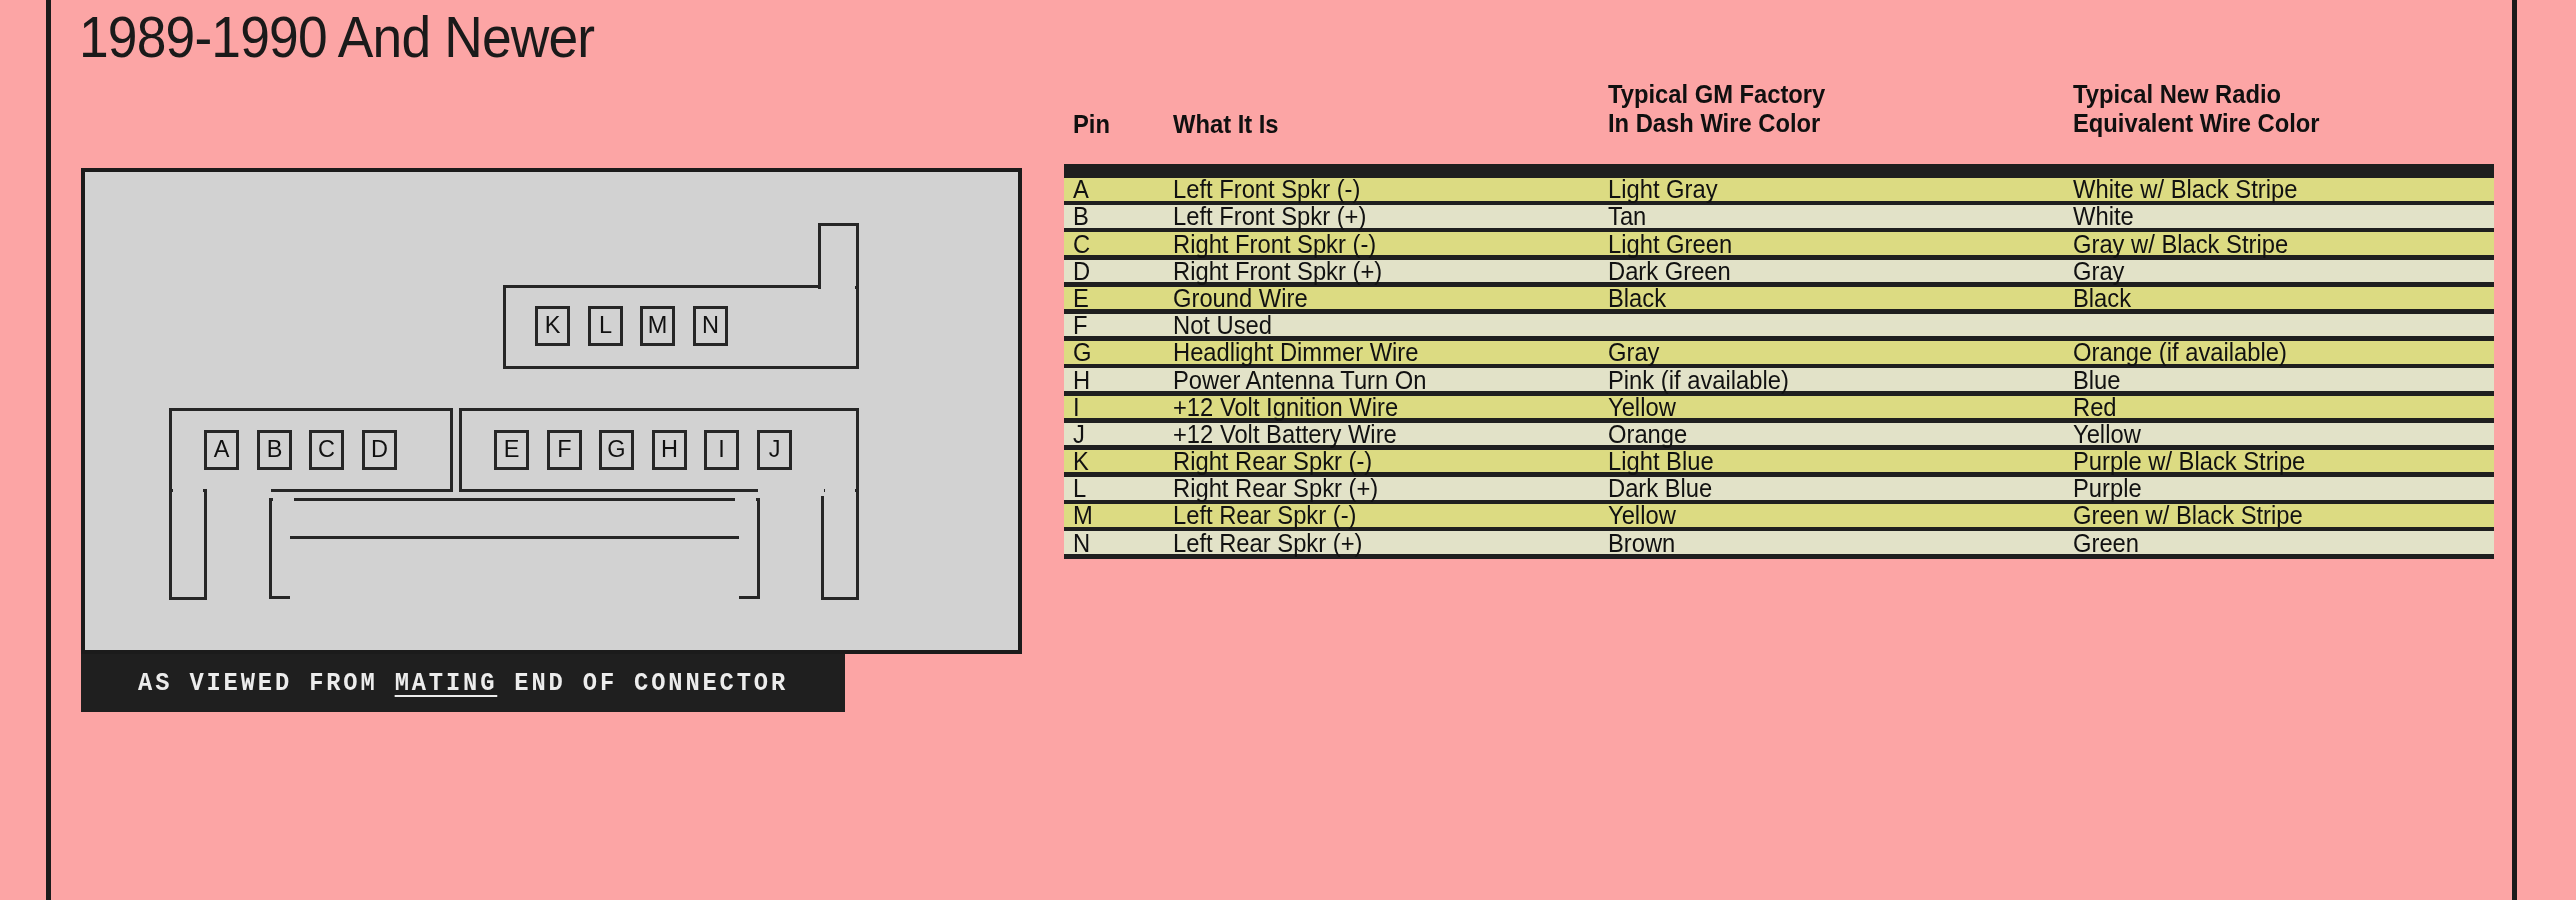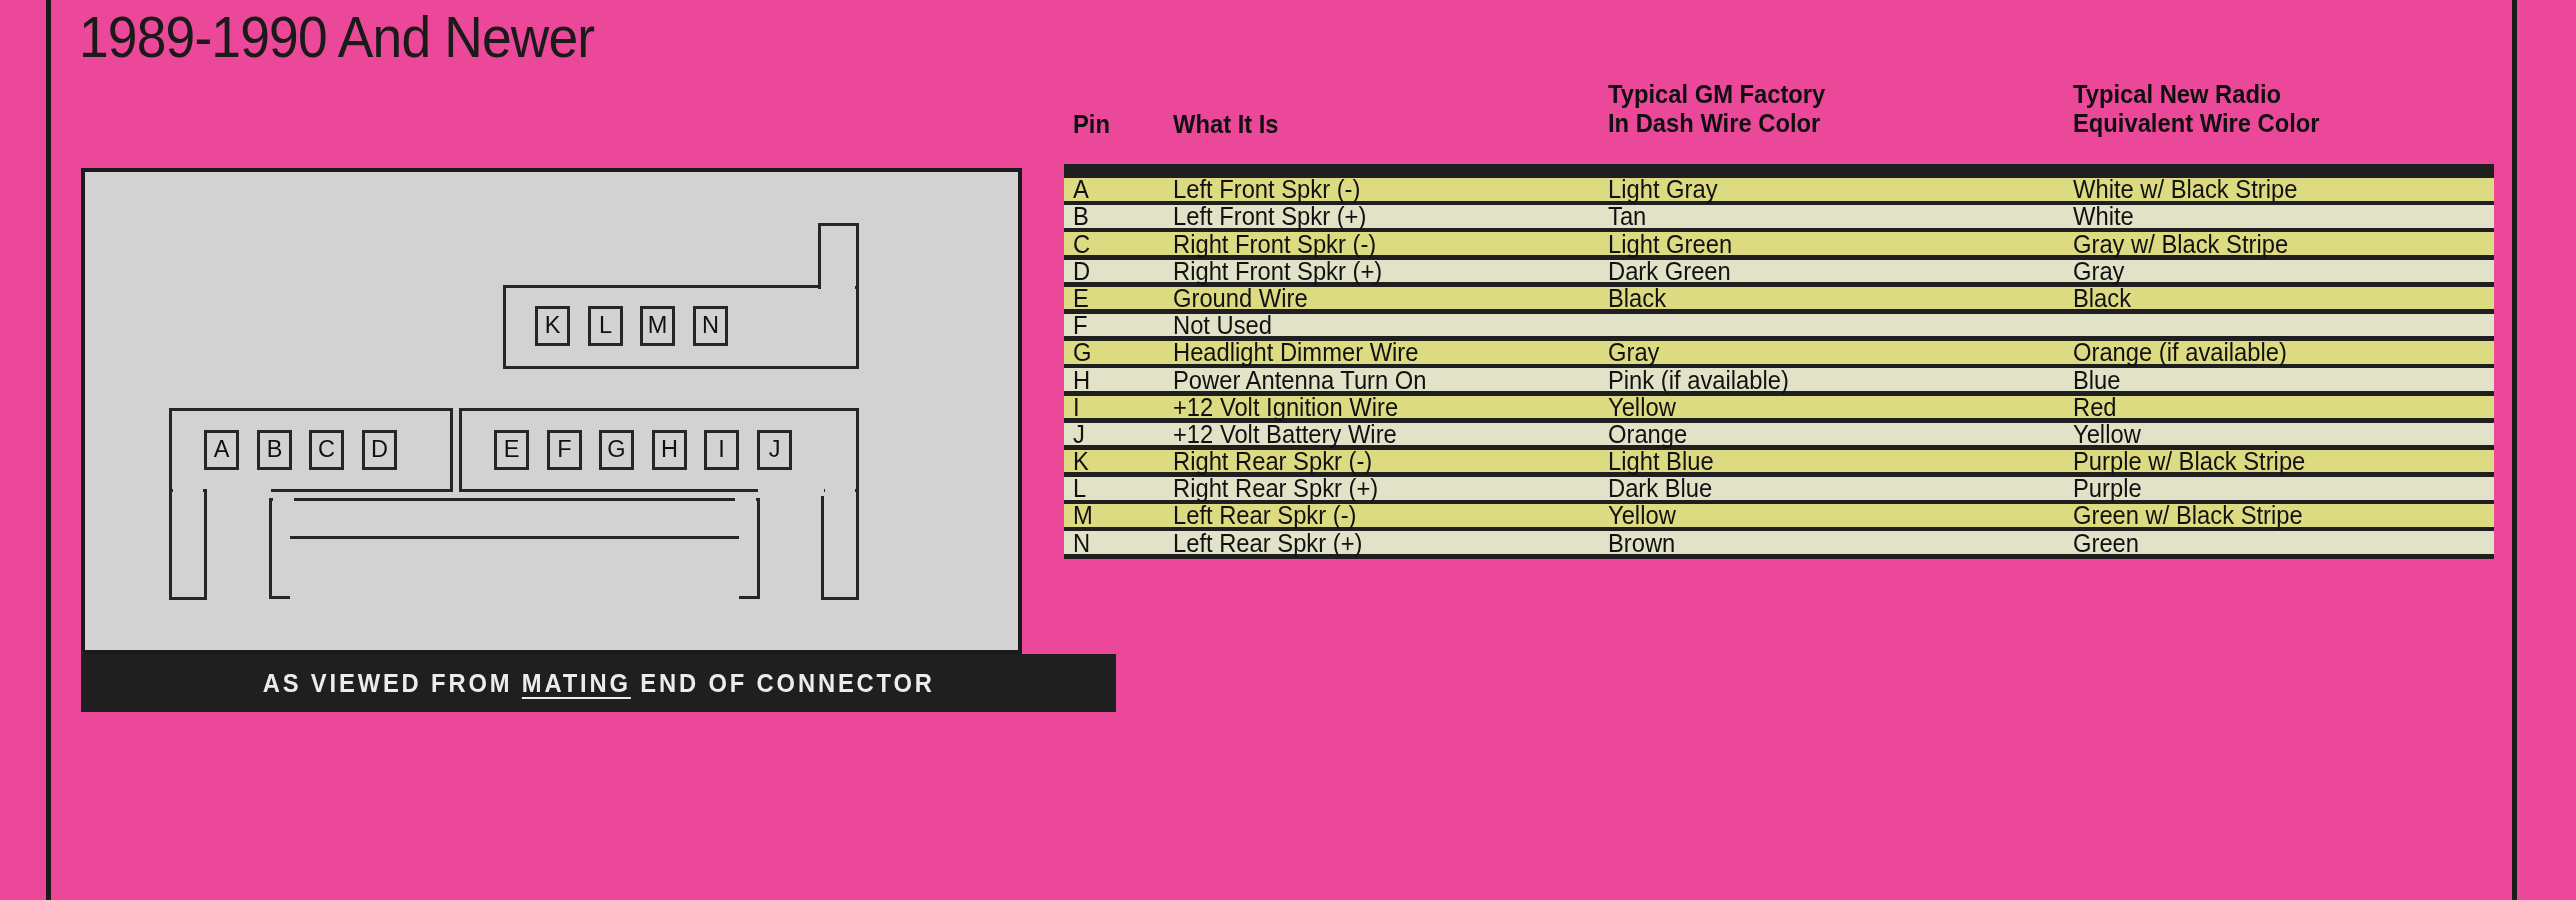--- a/index.html
+++ b/index.html
@@ -4,21 +4,21 @@
 <style>
   html, body {
     margin: 0;
     padding: 0;
     background: #d2d2d2;
   }
   #page {
     position: relative;
     width: 2576px;
     height: 901px;
-    background: #ec4899;
+    background: #fca5a5;
     font-family: "Liberation Sans", sans-serif;
     overflow: hidden;
   }
 
   
   .frame-rule {
     position: absolute;
     top: 0;
     width: 4.7px;
     height: 901px;
@@ -85,27 +85,28 @@
     line-height: 33px;
     text-align: center;
     font-weight: 400;
   }
 
   
   .caption-bar {
     position: absolute;
     left: 81px;
     top: 654px;
-    width: 1035px;
+    width: 764px;
     height: 58px;
     background: #1f1f1f;
     box-sizing: border-box;
     display: flex;
     align-items: center;
     justify-content: center;
+    font-family: Liberation Mono, monospace;
   }
   .caption-text {
     color: #ececec;
     font-size: 25px;
     font-weight: 700;
     letter-spacing: 3px;
     white-space: nowrap;
     transform: scaleX(0.95);
   }
   .caption-text .u { text-decoration: underline; text-underline-offset: 4.7px; }

